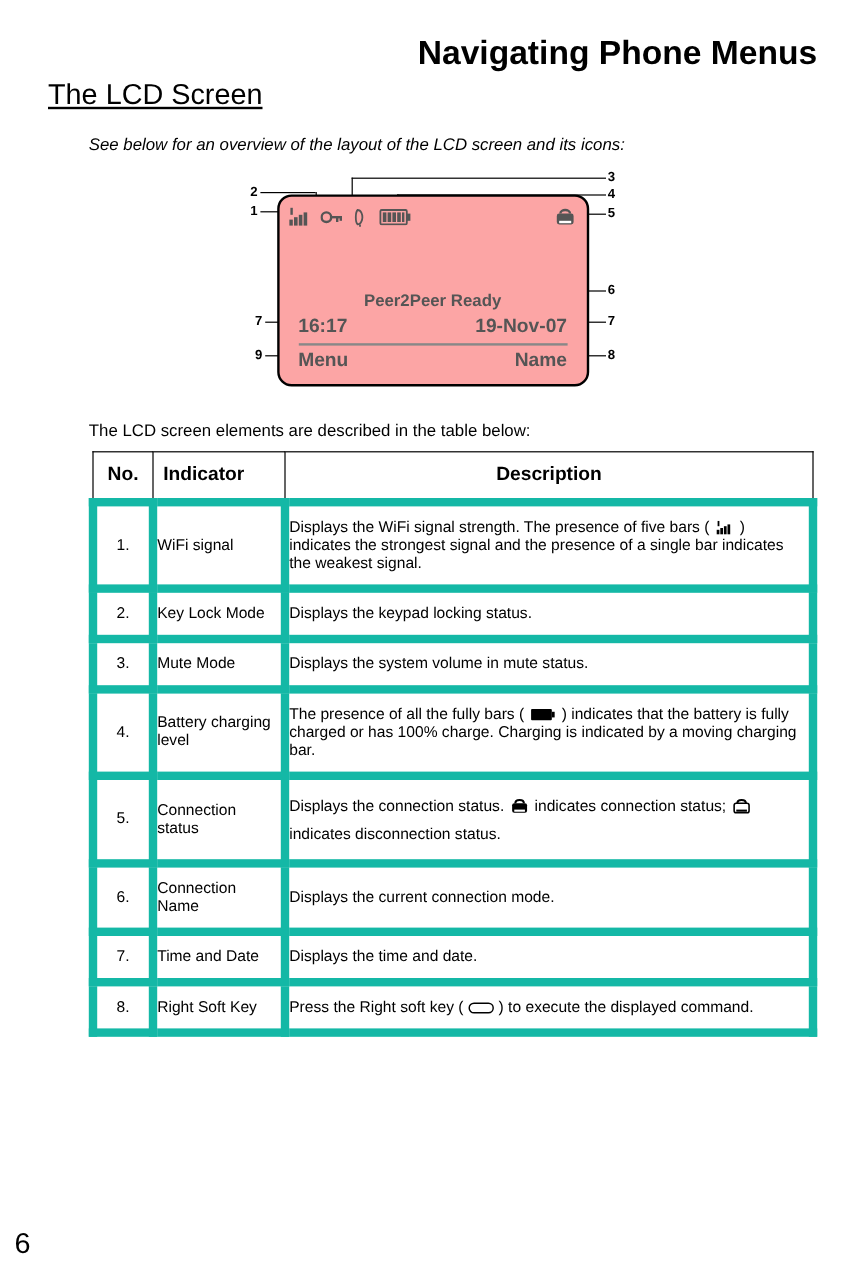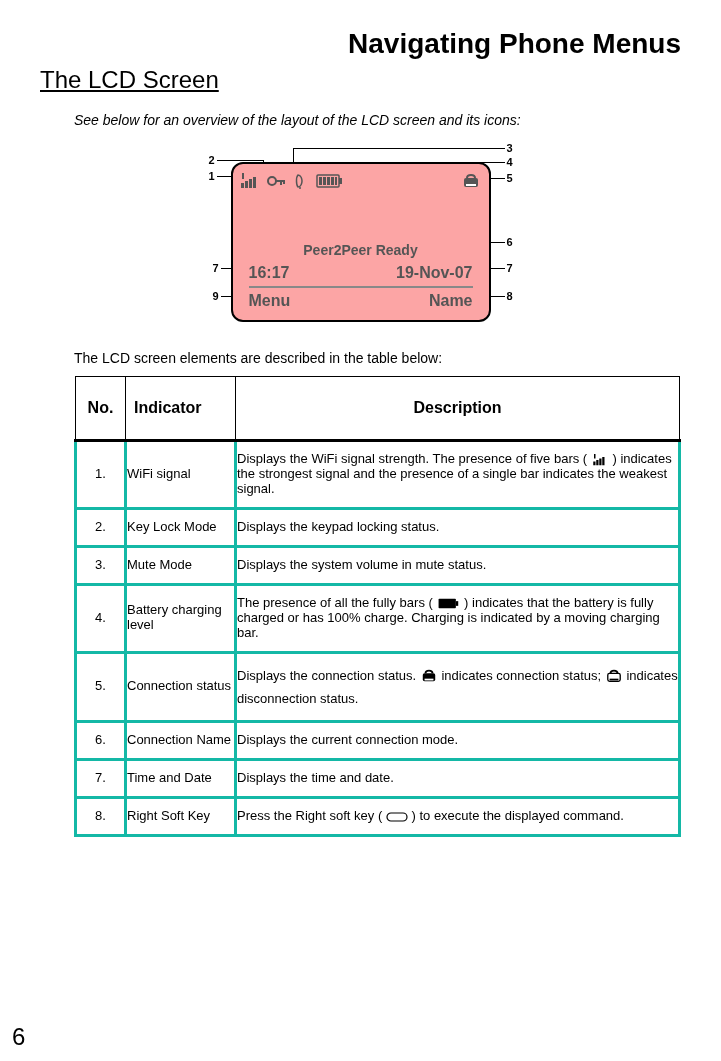--- a/index.html
+++ b/index.html
@@ -108,28 +108,28 @@
     border-collapse: collapse;
     width: 100%;
     margin-left: 34px;
     width: calc(100% - 34px);
     font-size: 13px;
   }
   thead th {
     font-size: 16px;
     font-weight: bold;
     text-align: left;
-    padding: 22px 8px;
+    padding: 10px 8px;
     border: 1px solid #000;
     border-bottom: 3px solid #000;
   }
   thead th:nth-child(1) { width: 50px; text-align:center;}
   thead th:nth-child(2) { width: 110px; }
   tbody td {
-    border: 3px solid #14b8a6;
+    border: 7px solid #14b8a6;
     padding: 10px 0;
     vertical-align: middle;
     line-height: 1.15;
   }
   tbody td:nth-child(1) { text-align: center; }
   .inline-icon {
     display: inline-block;
     vertical-align: middle;
   }
   .page-num {

